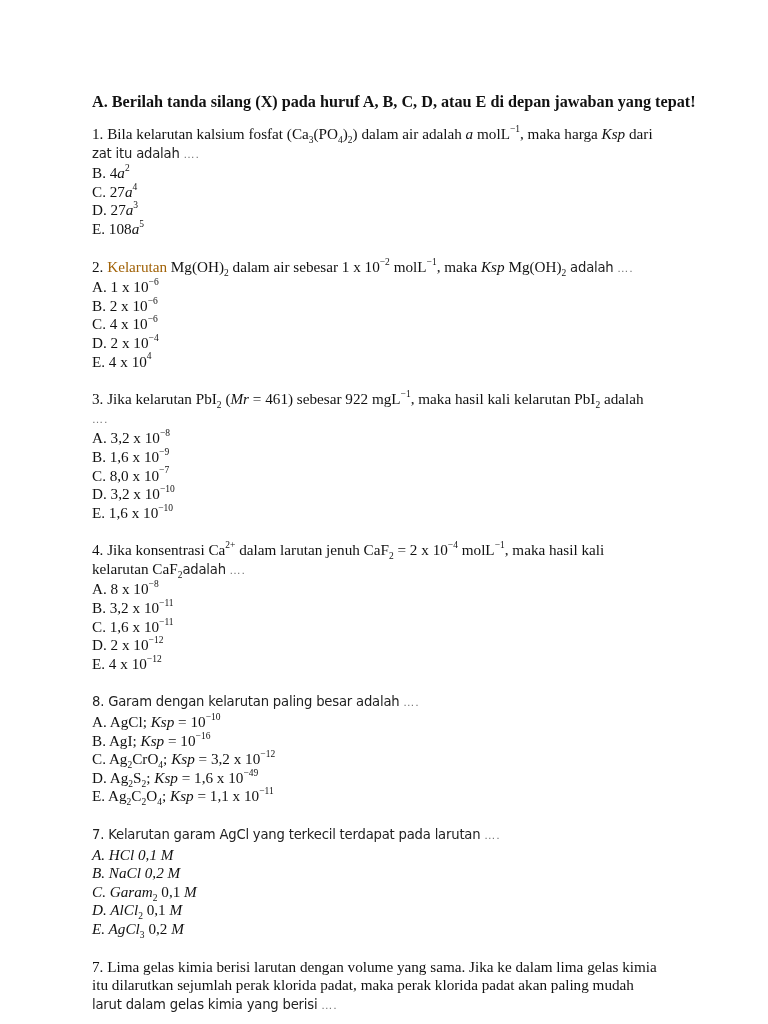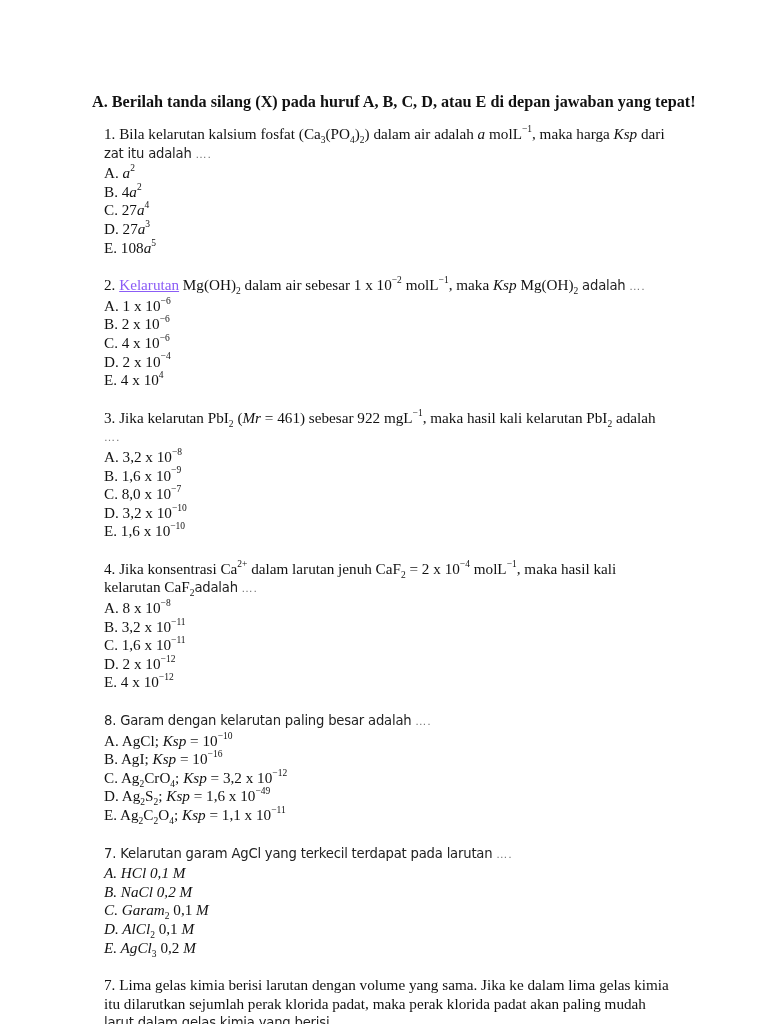--- a/index.html
+++ b/index.html
@@ -3,40 +3,39 @@
 <meta charset="utf-8">
 <style>
   html, body { margin: 0; padding: 0; background: #ffffff; }
   body {
     width: 768px; height: 1024px; overflow: hidden; position: relative;
     font-family: "Liberation Serif", "DejaVu Serif", serif;
     color: #111111;
   }
   .page { position: absolute; left: 92px; top: 92px; width: 600px; }
   .heading { font-weight: bold; font-size: 16.2px; line-height: 20px; margin: 0 0 13px 0; white-space: nowrap; text-align: center; }
-  .q { font-size: 15.2px; line-height: 18.6px; margin: 12px; }
+  .q { font-size: 15.2px; line-height: 18.6px; margin: 0; }
   .block { margin-bottom: 19px; }
   .stem { display: block; }
   .opt { display: block; white-space: nowrap; }
   sup { font-size: 9.5px; line-height: 0; position: relative; top: -1px; vertical-align: super; }
   sub { font-size: 9.5px; line-height: 0; vertical-align: sub; }
   .sans { font-family: "DejaVu Sans", "Liberation Sans", sans-serif; font-size: 13.2px; letter-spacing: -0.2px; color: #222; text-align: center; }
   .dots { color: #777; font-family: "DejaVu Sans", sans-serif; font-size: 11px; letter-spacing: 1px; }
-  .link { color: #8b5cf6; text-decoration: underline; cursor: pointer; }
+  .link { color: #a16207; cursor: pointer; }
   i { font-style: italic; }
 </style>
 </head>
 <body>
 
 <div class="page">
   <p class="heading">A. Berilah tanda silang (X) pada huruf A, B, C, D, atau E di depan jawaban yang tepat!</p>
   <div id="questions">
       <div class="q block">
         <span class="stem">1. Bila kelarutan kalsium fosfat (Ca<sub>3</sub>(PO<sub>4</sub>)<sub>2</sub>) dalam air adalah <i>a</i> molL<sup>−1</sup>, maka harga <i>Ksp</i> dari<br><span class="sans">zat itu adalah</span> <span class="dots">….</span></span>
-        <span class="opt">A. <i>a</i><sup>2</sup></span>
         <span class="opt">B. 4<i>a</i><sup>2</sup></span>
         <span class="opt">C. 27<i>a</i><sup>4</sup></span>
         <span class="opt">D. 27<i>a</i><sup>3</sup></span>
         <span class="opt">E. 108<i>a</i><sup>5</sup></span>
       </div>
       <div class="q block">
         <span class="stem">2. <span class="link">Kelarutan</span> Mg(OH)<sub>2</sub> dalam air sebesar 1 x 10<sup>−2</sup> molL<sup>−1</sup>, maka <i>Ksp</i> Mg(OH)<sub>2</sub> <span class="sans">adalah</span> <span class="dots">….</span></span>
         <span class="opt">A. 1 x 10<sup>−6</sup></span>
         <span class="opt">B. 2 x 10<sup>−6</sup></span>
         <span class="opt">C. 4 x 10<sup>−6</sup></span>

